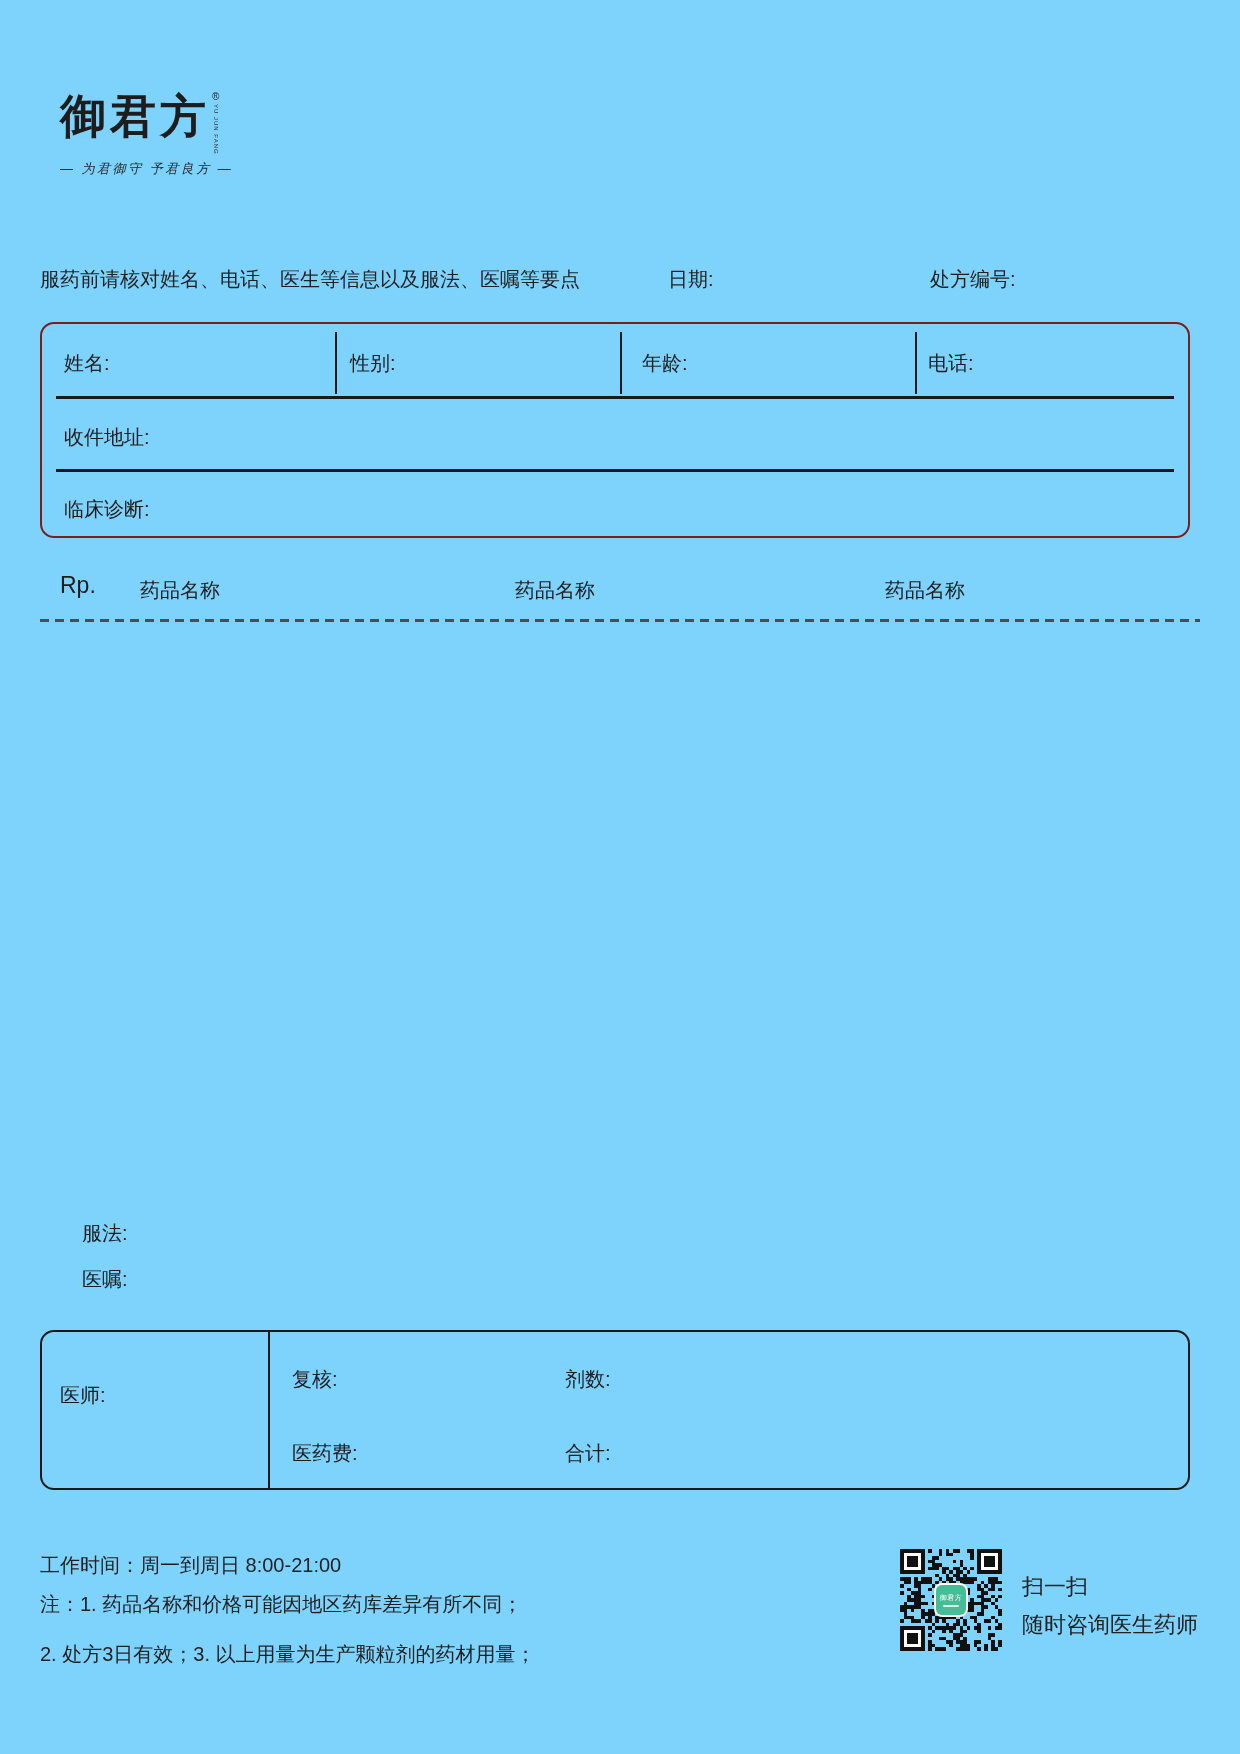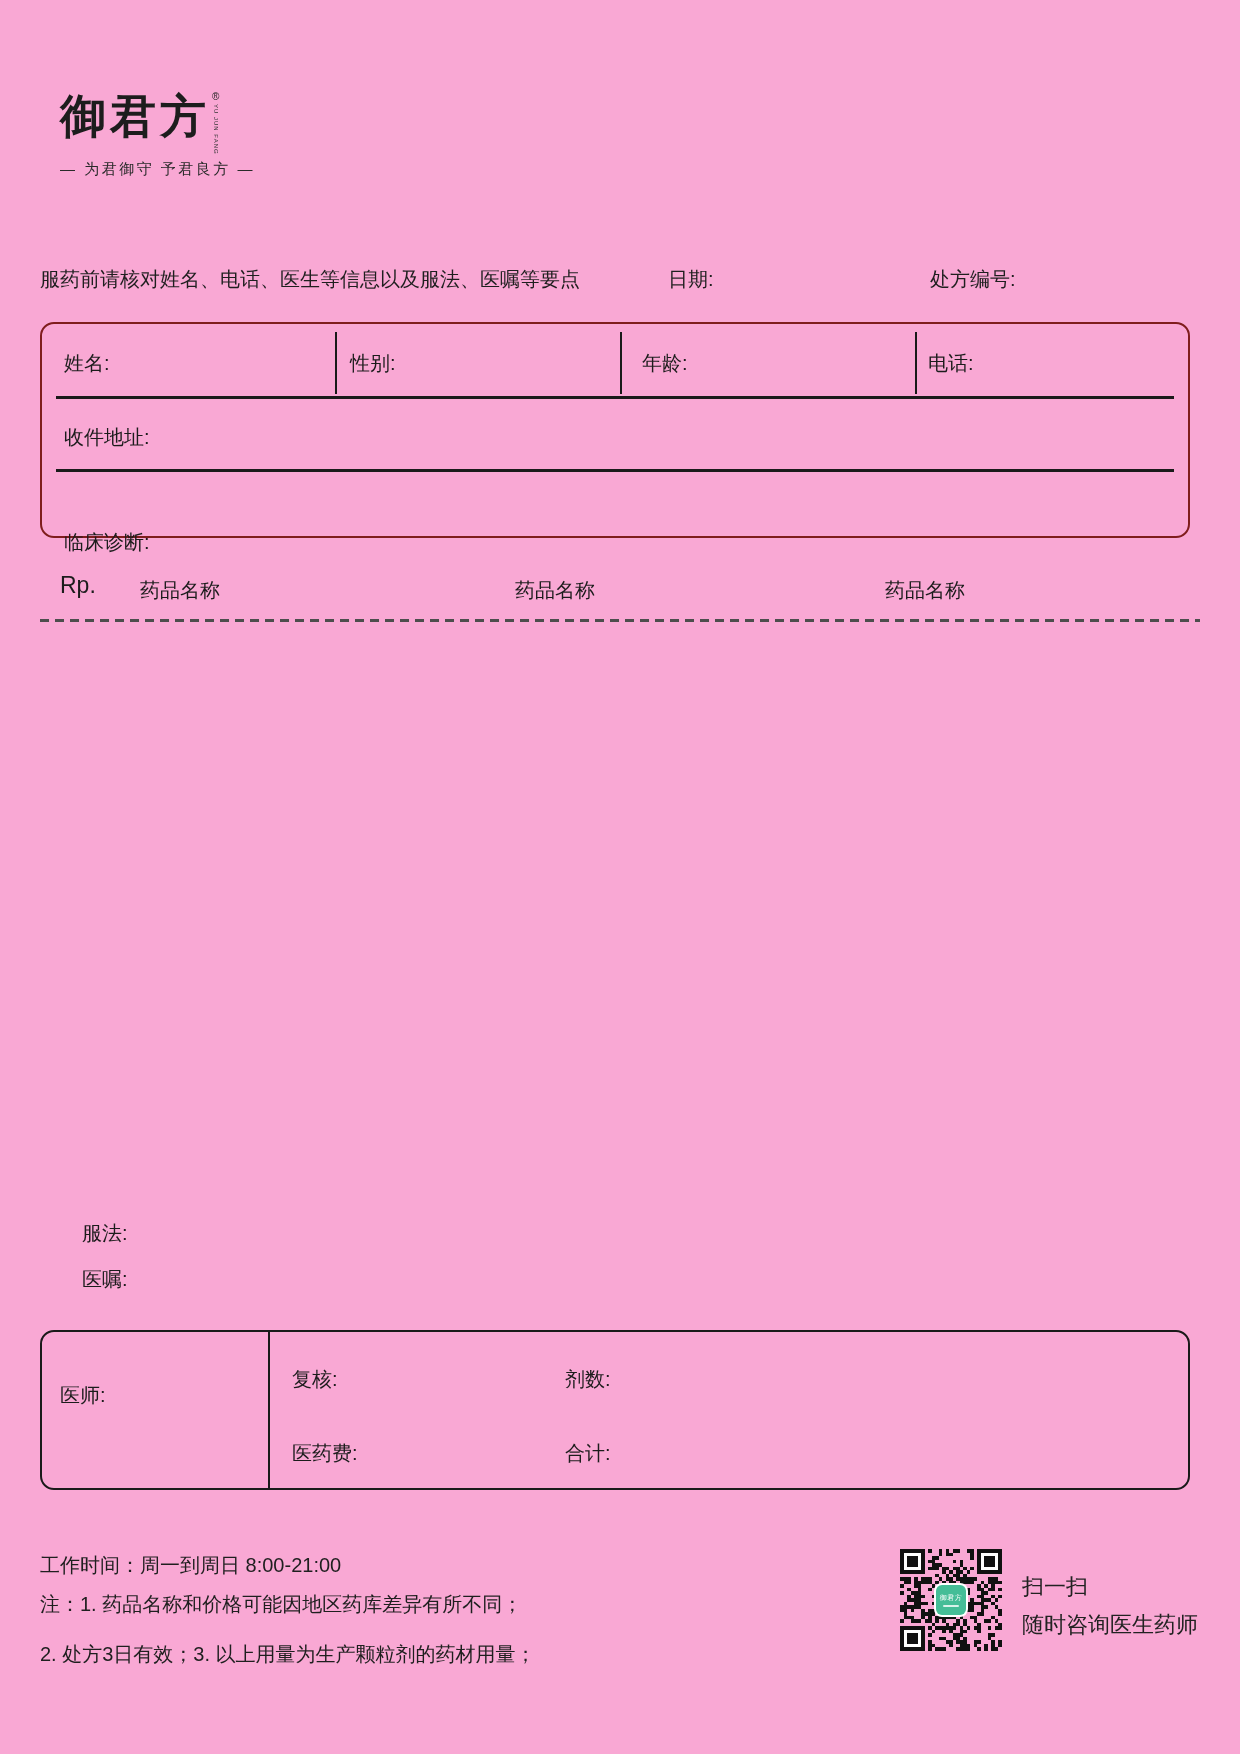--- a/index.html
+++ b/index.html
@@ -1,33 +1,33 @@
 <!DOCTYPE html>
 <html><head>
 <meta charset="utf-8">
 <style>
   html,body{margin:0;padding:0;background:#fff;}
   .page{
-    position:relative;width:1240px;height:1754px;background:#f9a8d4;
+    position:relative;width:1240px;height:1754px;background:#7dd3fc;
     font-family:"Liberation Sans",sans-serif;color:#1f1f1f;overflow:hidden;
   }
   
   .brand{position:absolute;left:60px;top:90px;}
   .brand-row{display:flex;align-items:flex-start;}
   .logo-text{
     font-family:"DejaVu Serif",serif;font-weight:700;font-size:46px;line-height:52px;
     letter-spacing:4px;color:#1d1d1d;
   }
   .logo-side{display:flex;flex-direction:column;align-items:center;margin-left:2px;margin-top:2px;}
   .reg-mark{font-size:10px;line-height:10px;color:#1d1d1d;}
   .logo-vertical{
     writing-mode:vertical-rl;font-size:6px;letter-spacing:1px;color:#333;margin-top:2px;
   }
   .tagline{
-    margin-top:5px;font-size:15px;letter-spacing:2.5px;color:#2a2a2a;white-space:nowrap;
+    margin-top:5px;font-size:13px;letter-spacing:2.5px;color:#2a2a2a;white-space:nowrap;font-style:italic;
   }
   .hospital-title{
     position:absolute;left:236px;top:104px;font-size:37px;font-weight:800;
     letter-spacing:2px;color:#2b2b2b;font-family:"Liberation Sans",sans-serif;
   }
   
   .notice-row{position:absolute;left:40px;top:266px;width:1160px;height:28px;font-size:20px;}
   .notice-text{position:absolute;left:0;top:0;}
   .date-label{position:absolute;left:628px;top:0;}
   .rxno-label{position:absolute;left:890px;top:0;}
@@ -39,21 +39,21 @@
   .patient-box .label{position:absolute;font-size:20px;color:#1c1c1c;}
   .lbl-name{left:22px;top:26px;}
   .lbl-gender{left:308px;top:26px;}
   .lbl-age{left:600px;top:26px;}
   .lbl-phone{left:886px;top:26px;}
   .vdiv{position:absolute;top:8px;width:2px;height:62px;background:#1a1a1a;}
   .vdiv1{left:293px;} .vdiv2{left:578px;} .vdiv3{left:873px;}
   .hline{position:absolute;left:14px;right:14px;height:2.5px;background:#1a1a1a;}
   .hline1{top:72px;} .hline2{top:145px;}
   .lbl-address{left:22px;top:100px;}
-  .lbl-diagnosis{left:22px;top:172px;margin-top:33px;}
+  .lbl-diagnosis{left:22px;top:172px;}
   
   .rp-label{position:absolute;left:60px;top:572px;font-size:23px;color:#1c1c1c;}
   .drug-col{position:absolute;top:577px;font-size:20px;color:#1c1c1c;}
   .drug-col1{left:140px;} .drug-col2{left:515px;} .drug-col3{left:885px;}
   .dashed-line{
     position:absolute;left:40px;top:619px;width:1160px;height:3px;
     background:repeating-linear-gradient(90deg,#4d4d4d 0 9px,transparent 9px 15px);
   }
   
   .usage-label{position:absolute;left:40px;font-size:20px;color:#1c1c1c;margin-left:42px;}

